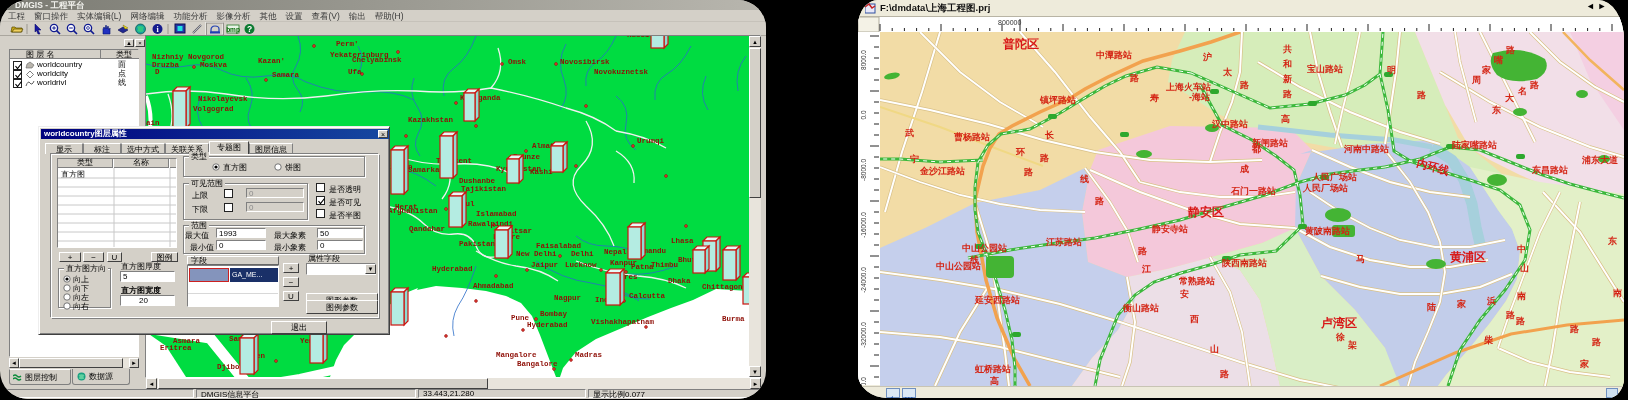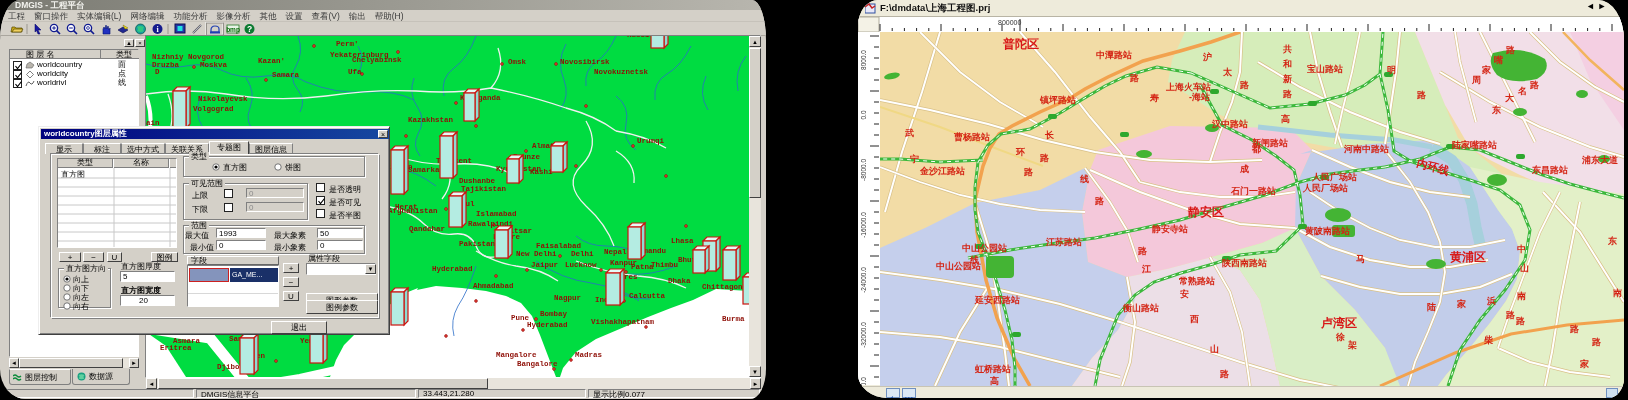--- a/index.html
+++ b/index.html
@@ -1,20 +1,20 @@
 <!DOCTYPE html>
 <html><head>
 <meta charset="utf-8">
 <style>
 html,body{margin:0;padding:0;background:#000;width:1628px;height:400px;overflow:hidden;}
 *{box-sizing:border-box;}
 body{font-family:"Liberation Sans",sans-serif;}
 .abs{position:absolute;}
 #lw{position:absolute;left:0;top:0;width:766px;height:399px;background:#d4d0c8;overflow:hidden;
- border-top-left-radius:20px 40px;border-top-right-radius:14px 40px;border-bottom-left-radius:26px 30px;border-bottom-right-radius:16px 30px;}
+ border-top-left-radius:20px 40px;border-top-right-radius:14px 40px;border-bottom-left-radius:26px 30px;border-bottom-right-radius:16px 30px;border-radius:28px;}
 #rw{position:absolute;left:858px;top:0;width:766px;height:398px;background:#eeebdb;overflow:hidden;
  border-top-left-radius:20px 26px;border-top-right-radius:26px 40px;border-bottom-left-radius:30px 24px;border-bottom-right-radius:16px 20px;}
 .sunk{border-top:1px solid #808080;border-left:1px solid #808080;border-bottom:1px solid #fff;border-right:1px solid #fff;}
 .btn3{background:#d4d0c8;border-top:1px solid #fff;border-left:1px solid #fff;border-bottom:1px solid #404040;border-right:1px solid #404040;}
 .fld{background:#fff;border-top:1px solid #808080;border-left:1px solid #808080;border-bottom:1px solid #fff;border-right:1px solid #fff;font-size:8px;}
 .gb{border:1px solid #808080;box-shadow:inset 1px 1px 0 #fff, 1px 1px 0 #fff;}
 .gbl{position:absolute;top:-5px;left:5px;background:#d4d0c8;font-size:8px;line-height:9px;padding:0 2px;}
 .cb{position:absolute;width:9px;height:9px;background:#fff;border:1px solid #222;}
 </style>
 </head>

